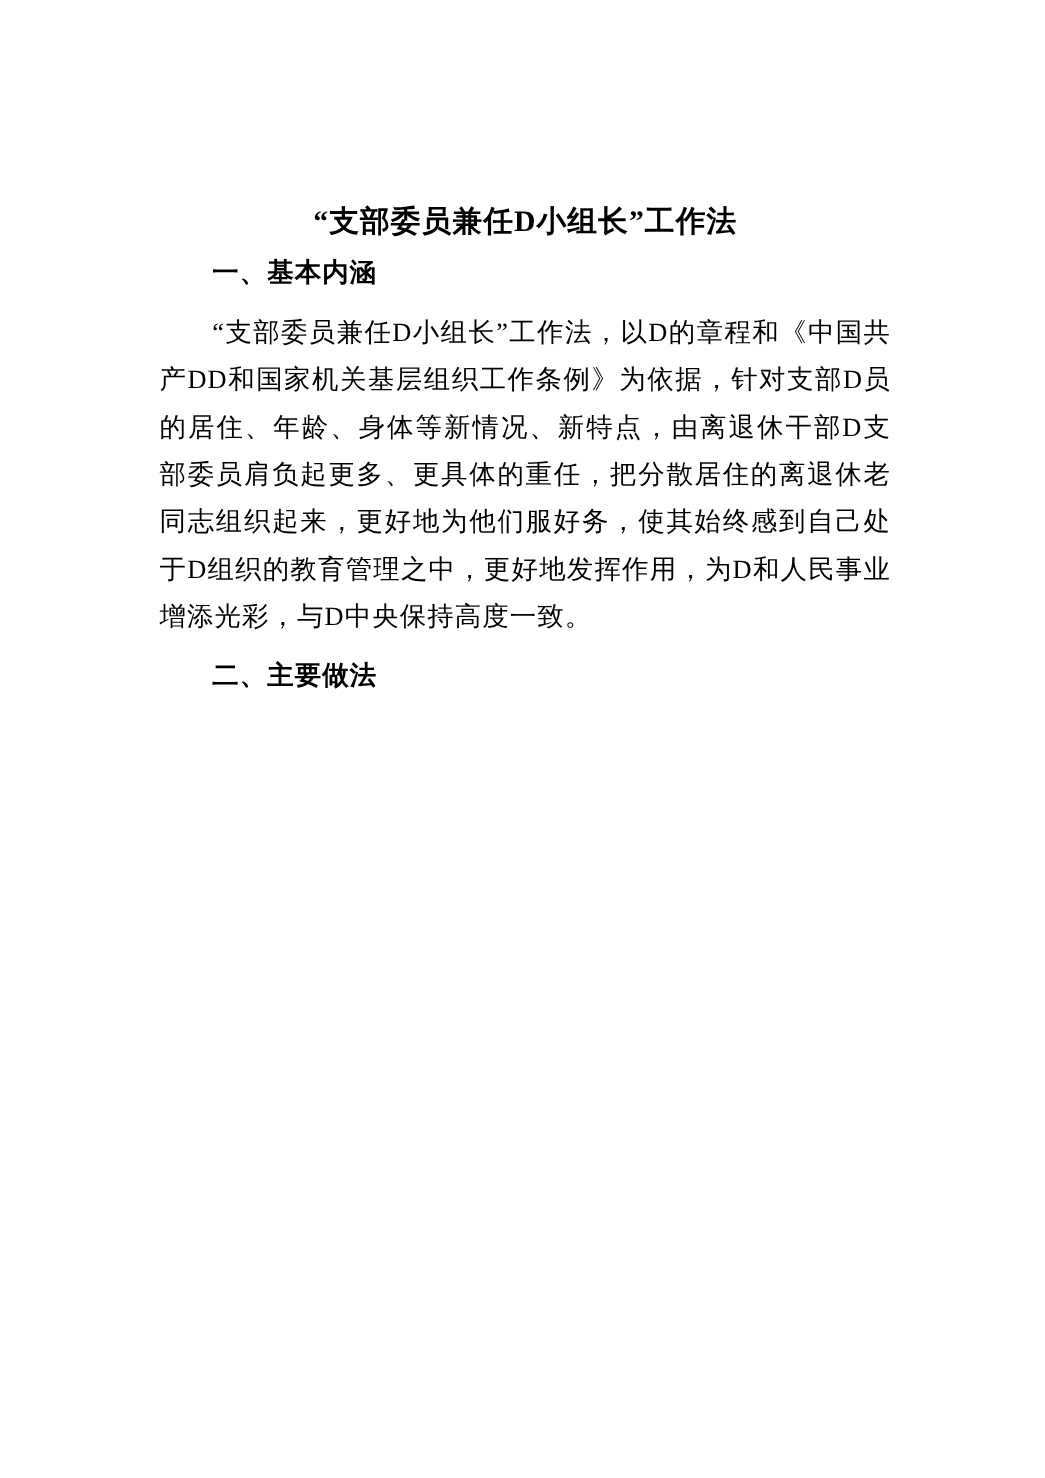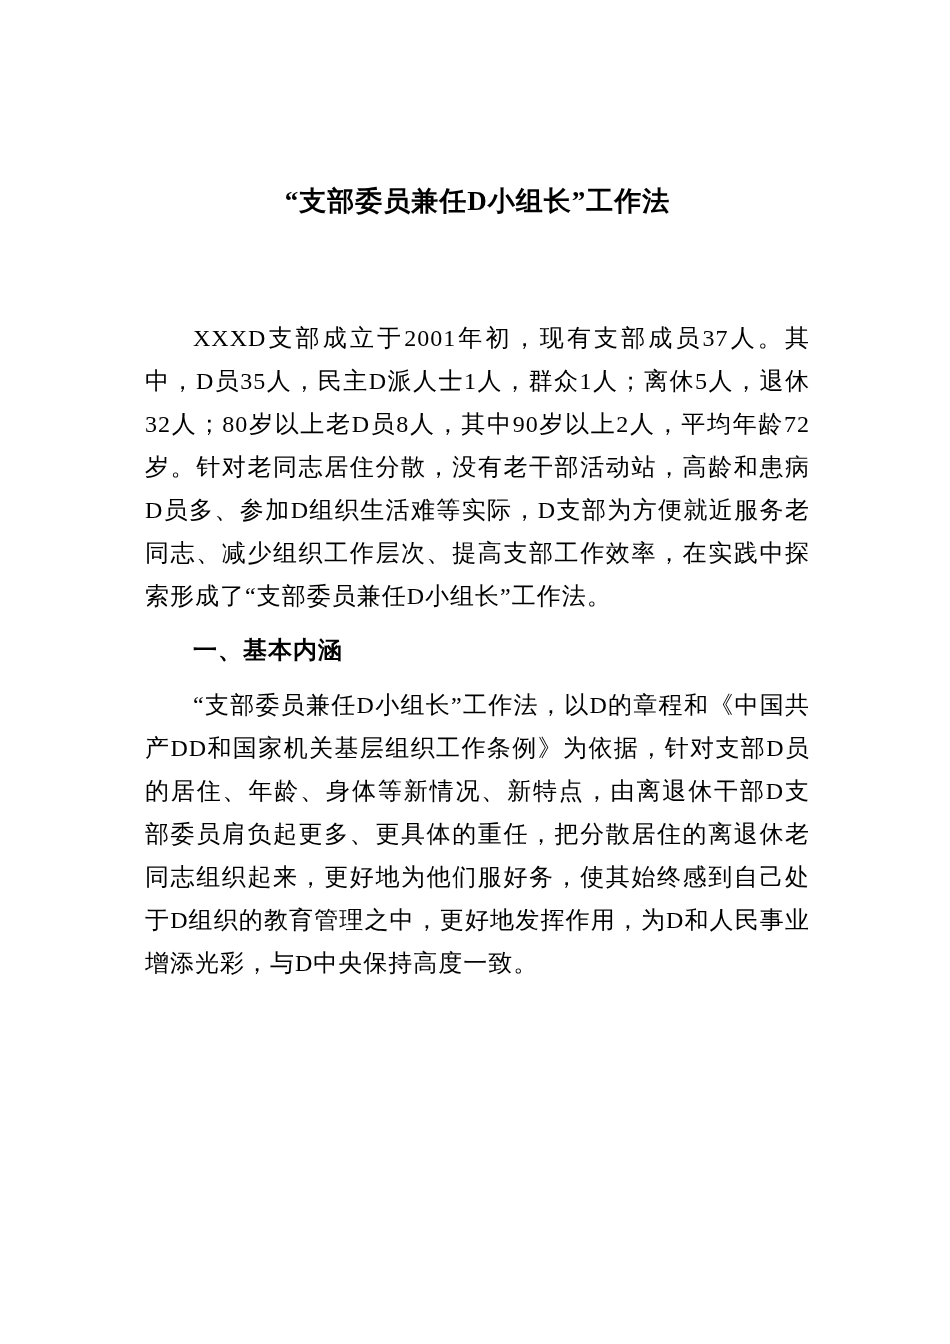--- a/index.html
+++ b/index.html
@@ -48,19 +48,19 @@
     text-indent: 2em;
     font-family: "Liberation Sans", "DejaVu Sans", sans-serif;
   }
 </style>
 </head>
 <body>
 
 <div class="page">
   <div class="doc-title">“支部委员兼任D小组长”工作法</div>
 
-  <div class="body-para">XXXD支部成立于2001年初，现有支部成员37人。其中，D员35人，民主D派人士1人，群众1人；离休5人，退休32人；80岁以上老D员8人，其中90岁以上2人，平均年龄72岁。针对老同志居住分散，没有老干部活动站，高龄和患病D员多、参加D组织生活难等实际，D支部为方便就近服务老同志、减少组织工作层次、提高支部工作效率，在实践中探索形成了“支部委员兼任D小组长”工作法。</div>
 
   <div class="section-heading">一、基本内涵</div>
 
   <div class="body-para second">“支部委员兼任D小组长”工作法，以D的章程和《中国共产DD和国家机关基层组织工作条例》为依据，针对支部D员的居住、年龄、身体等新情况、新特点，由离退休干部D支部委员肩负起更多、更具体的重任，把分散居住的离退休老同志组织起来，更好地为他们服好务，使其始终感到自己处于D组织的教育管理之中，更好地发挥作用，为D和人民事业增添光彩，与D中央保持高度一致。</div>
 
+  <div class="section-heading">二、主要做法</div>
 </div>
 
 </body></html>

